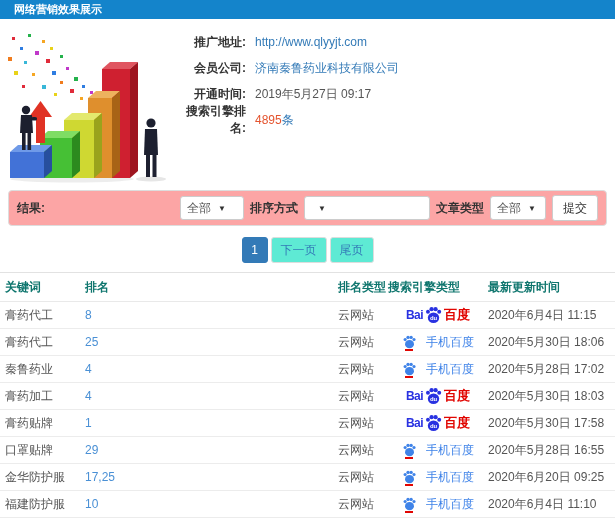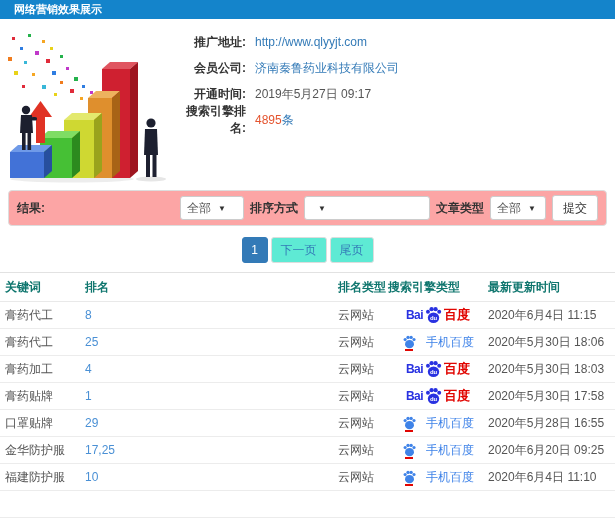--- a/index.html
+++ b/index.html
@@ -265,20 +265,41 @@
                     <circle cx="19.2" cy="7" r="2.5" fill="#3f83e8"></circle>
               <ellipse cx="12" cy="14.5" rx="7.2" ry="6.6" fill="#3f83e8"></ellipse>
             </svg>
           </span>
           <span class="mbd-text">手机百度</span>
         </span>
       </td>
       <td class="time">2020年5月30日 18:06</td>
     </tr>
           <tr>
+      <td class="first kw">秦鲁药业</td>
+      <td class="rank"><a>4</a></td>
+      <td class="rtype">云网站</td>
+      <td class="eng">
+        
+        <span class="mbd-logo">
+          <span class="mbd-icon">
+            <svg width="15" height="14" viewBox="0 0 24 22">
+              <circle cx="5" cy="7" r="2.5" fill="#3f83e8"></circle>
+                    <circle cx="9.6" cy="3.6" r="2.7" fill="#3f83e8"></circle>
+              <circle cx="14.6" cy="3.6" r="2.7" fill="#3f83e8"></circle>
+                    <circle cx="19.2" cy="7" r="2.5" fill="#3f83e8"></circle>
+              <ellipse cx="12" cy="14.5" rx="7.2" ry="6.6" fill="#3f83e8"></ellipse>
+            </svg>
+          </span>
+          <span class="mbd-text">手机百度</span>
+        </span>
+      </td>
+      <td class="time">2020年5月28日 17:02</td>
+    </tr>
+          <tr>
       <td class="first kw">膏药加工</td>
       <td class="rank"><a>4</a></td>
       <td class="rtype">云网站</td>
       <td class="eng">
         <span class="bd-logo">
           <span class="bd-bai">Bai</span>
           <svg width="19" height="18" viewBox="0 0 24 22">
             <circle cx="5" cy="7" r="2.5" fill="#2932e1"></circle>
                   <circle cx="9.6" cy="3.6" r="2.7" fill="#2932e1"></circle>
             <circle cx="14.6" cy="3.6" r="2.7" fill="#2932e1"></circle>

